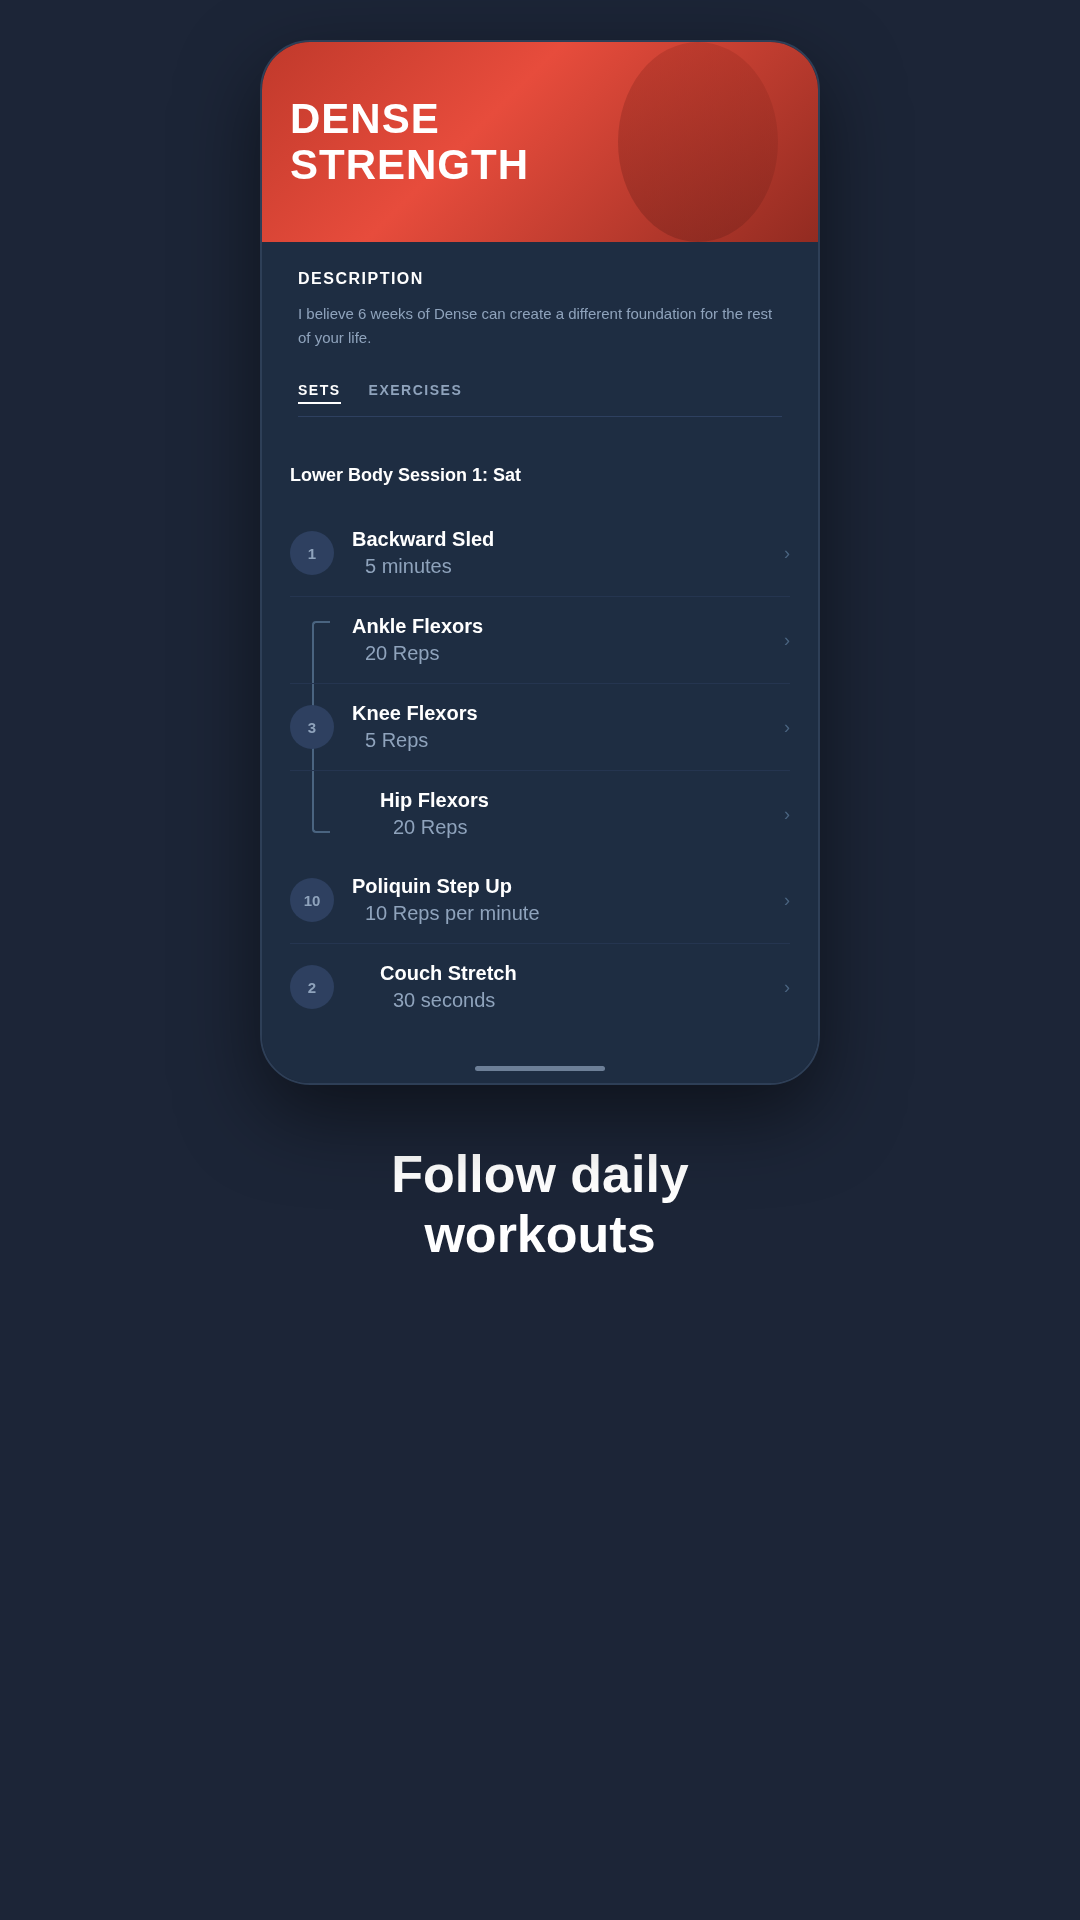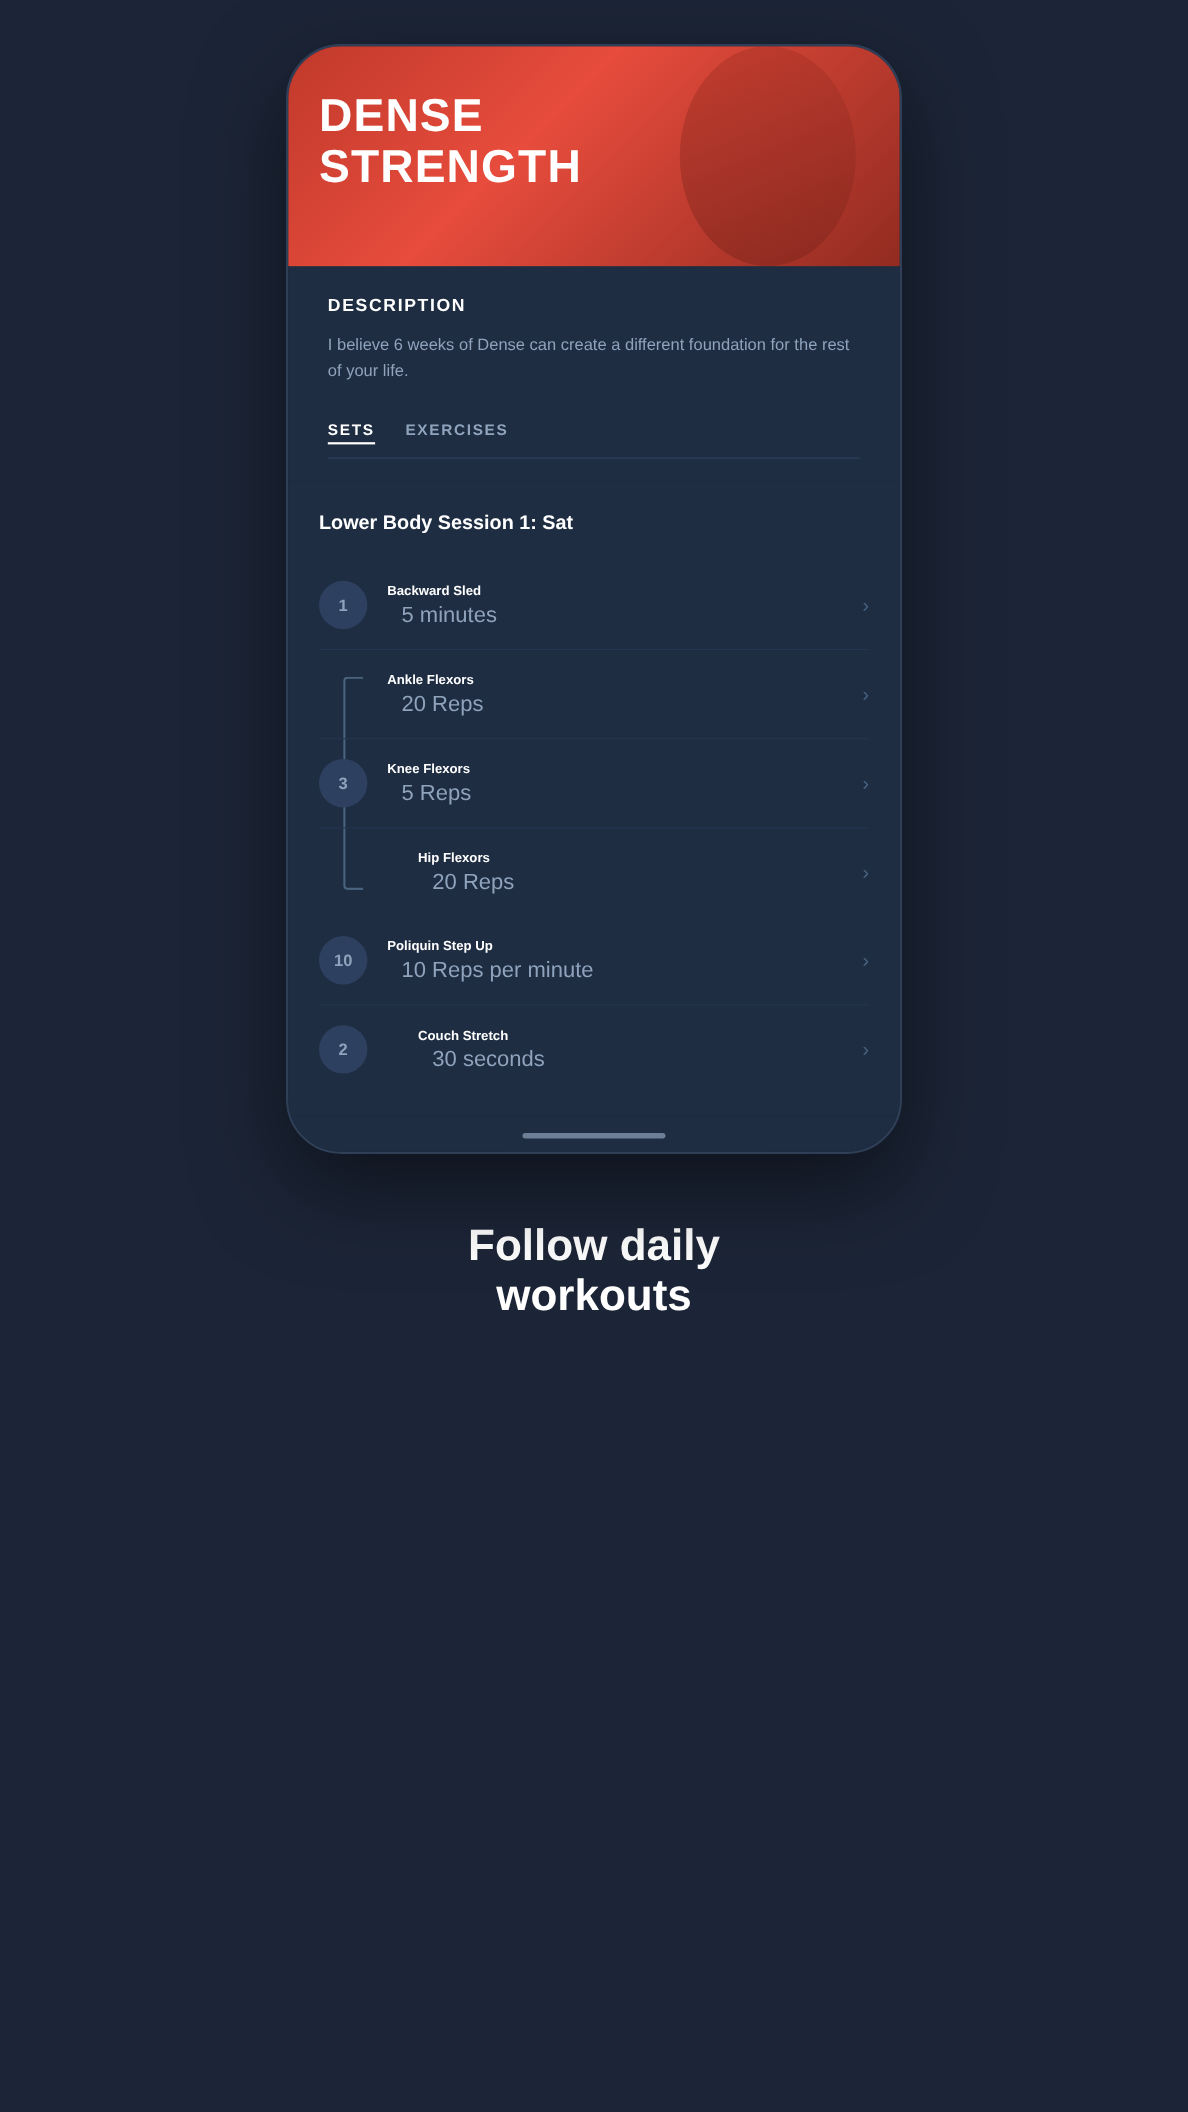--- a/index.html
+++ b/index.html
@@ -29,22 +29,22 @@
     }
 
     
     .hero {
       width: 100%;
       height: 200px;
       background: linear-gradient(135deg, #c0392b 0%, #e74c3c 40%, #922b21 100%);
       position: relative;
       overflow: hidden;
       display: flex;
-      align-items: flex-start;
-      padding: 40px 28px;
+      align-items: center;
+      padding: 24px 28px;
     }
     .hero-bg-figure {
       position: absolute;
       right: 30px;
       top: 0;
       width: 180px;
       height: 200px;
       background: linear-gradient(180deg, #a93226 0%, #7b241c 100%);
       clip-path: ellipse(80px 100px at 50% 50%);
       opacity: 0.5;
@@ -149,21 +149,21 @@
       justify-content: center;
       flex-shrink: 0;
       margin-right: 18px;
     }
 
     .exercise-info {
       flex: 1;
     }
     .exercise-name {
       color: #ffffff;
-      font-size: 12px;
+      font-size: 20px;
       font-weight: 700;
       margin-bottom: 4px;
     }
     .exercise-detail {
       color: #8fa3bc;
       font-size: 20px;
       margin-left: 13px;
     }
 
     .chevron-icon {
@@ -188,21 +188,21 @@
     }
 
     
     .bottom-cta {
       margin-top: 60px;
       text-align: center;
       padding: 0 80px;
     }
     .bottom-cta-text {
       color: #ffffff;
-      font-size: 40px;
+      font-size: 52px;
       font-weight: 900;
       line-height: 1.15;
     }
   </style>
 </head>
 <body>
 
 <div class="phone-mockup">
 
   <div class="hero">

